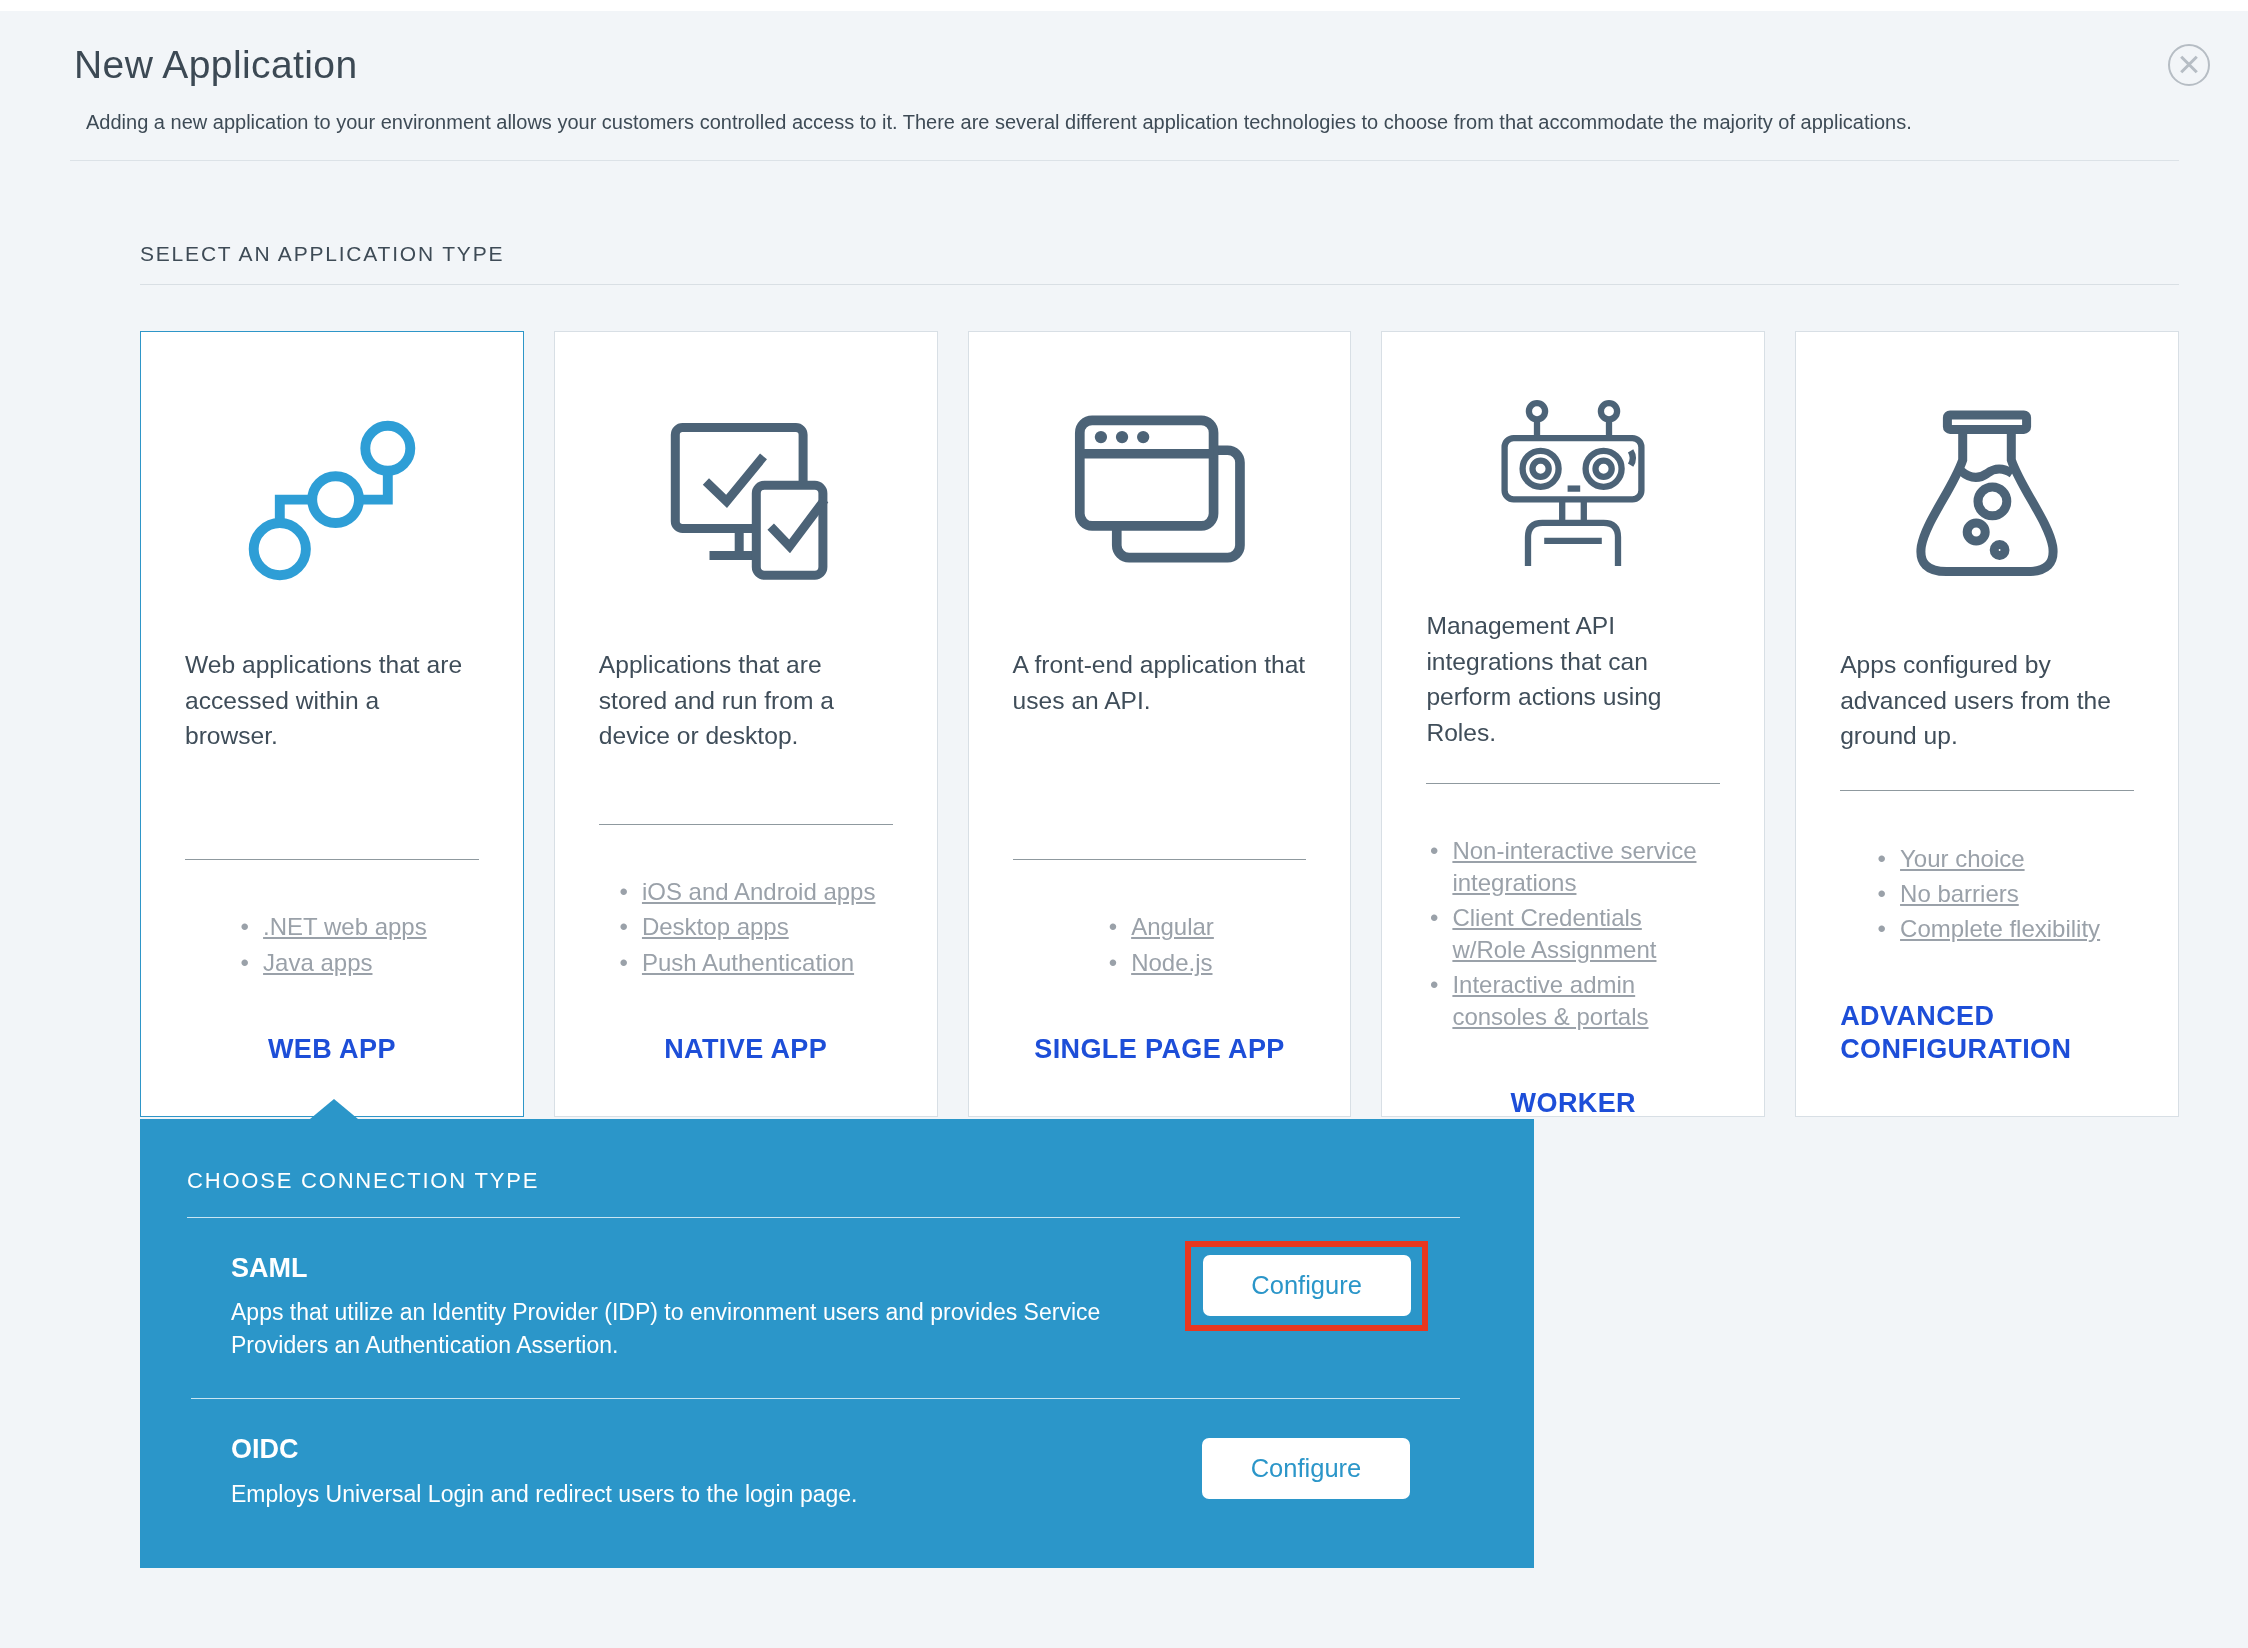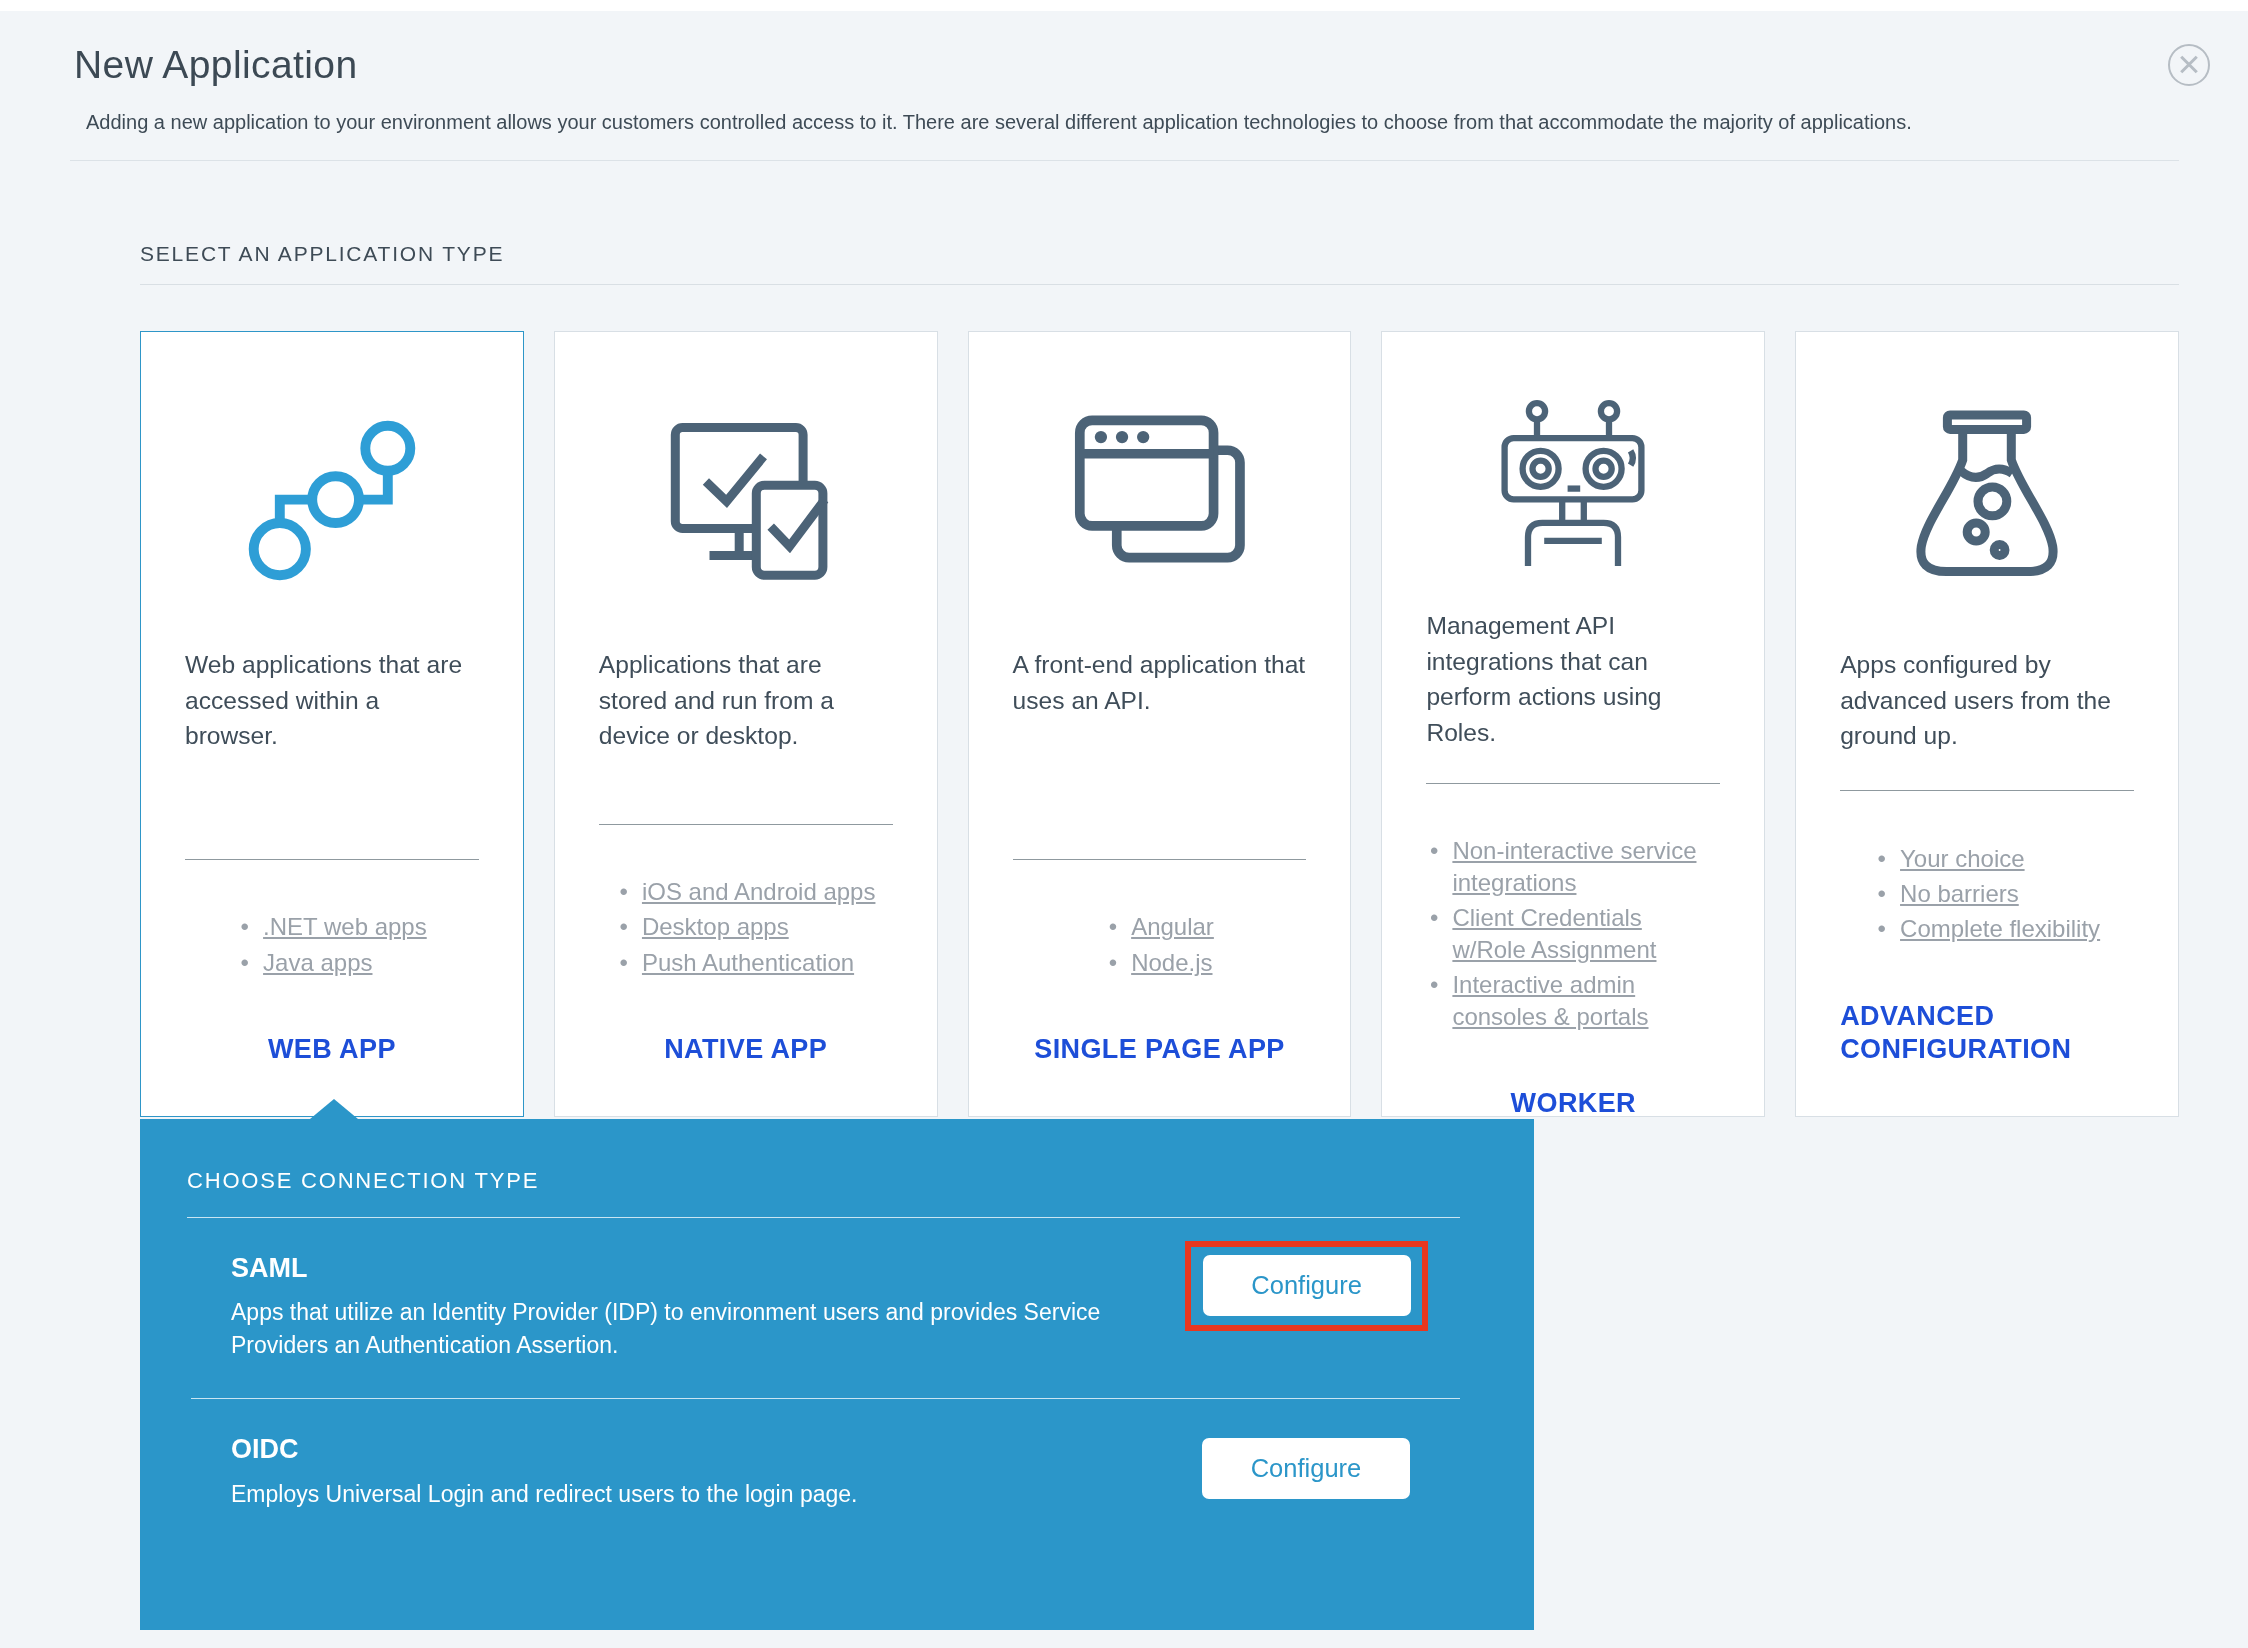--- a/index.html
+++ b/index.html
@@ -70,21 +70,21 @@
   .card-bullets li { padding-left:26px; position:relative; margin-top:3.5px;text-decoration:underline; }
   .card-bullets li::before { content:"\2022"; position:absolute; left:3.5px; }
   .card-label {
     margin:39px 0 49px; text-align:center;
     font-size:27px; font-weight:bold; color:#1d4ed8; letter-spacing:0.4px;
     line-height:1.25;
   }
   .card.advanced .card-label { text-align:left; }
   
   .connection-panel {
-    position:relative; width:1394px; height:511px;
+    position:relative; width:1394px; height:449px;
     margin-top:1.8px; background:#2b96c9; color:#fff;
     padding:49px 74px 0 47px;
   }
   .panel-triangle {
     position:absolute; top:-20px; left:170px; width:0; height:0;
     border-left:24.6px solid transparent; border-right:24.6px solid transparent;
     border-bottom:20px solid #2b96c9;
   }
   .panel-title { font-size:22px; letter-spacing:1.8px; font-weight:400; }
   .panel-divider {

